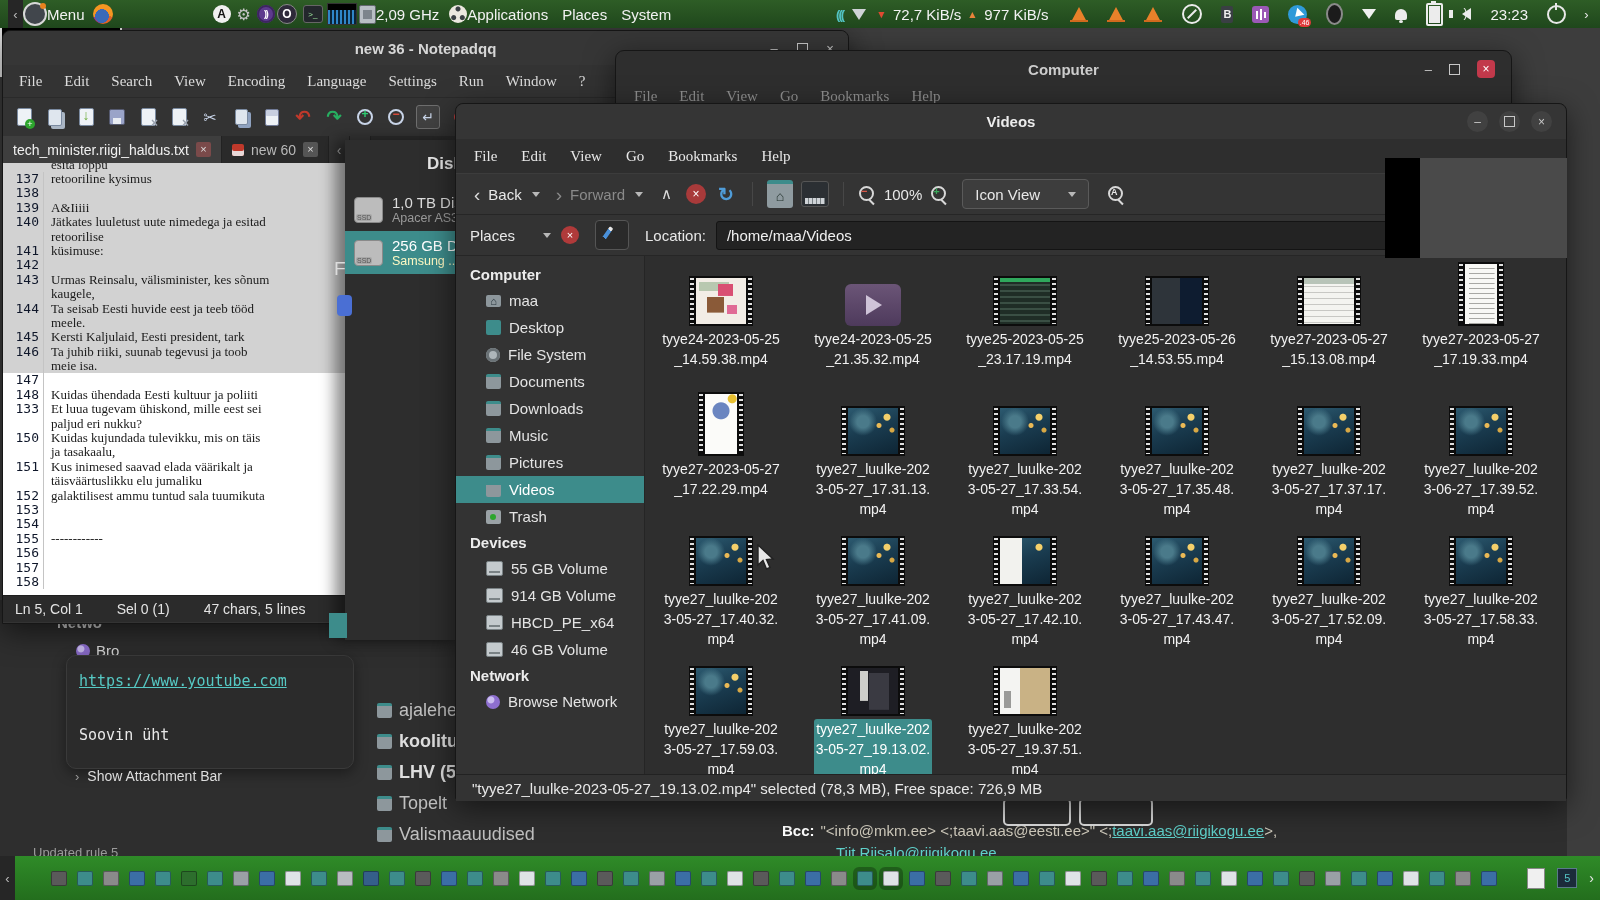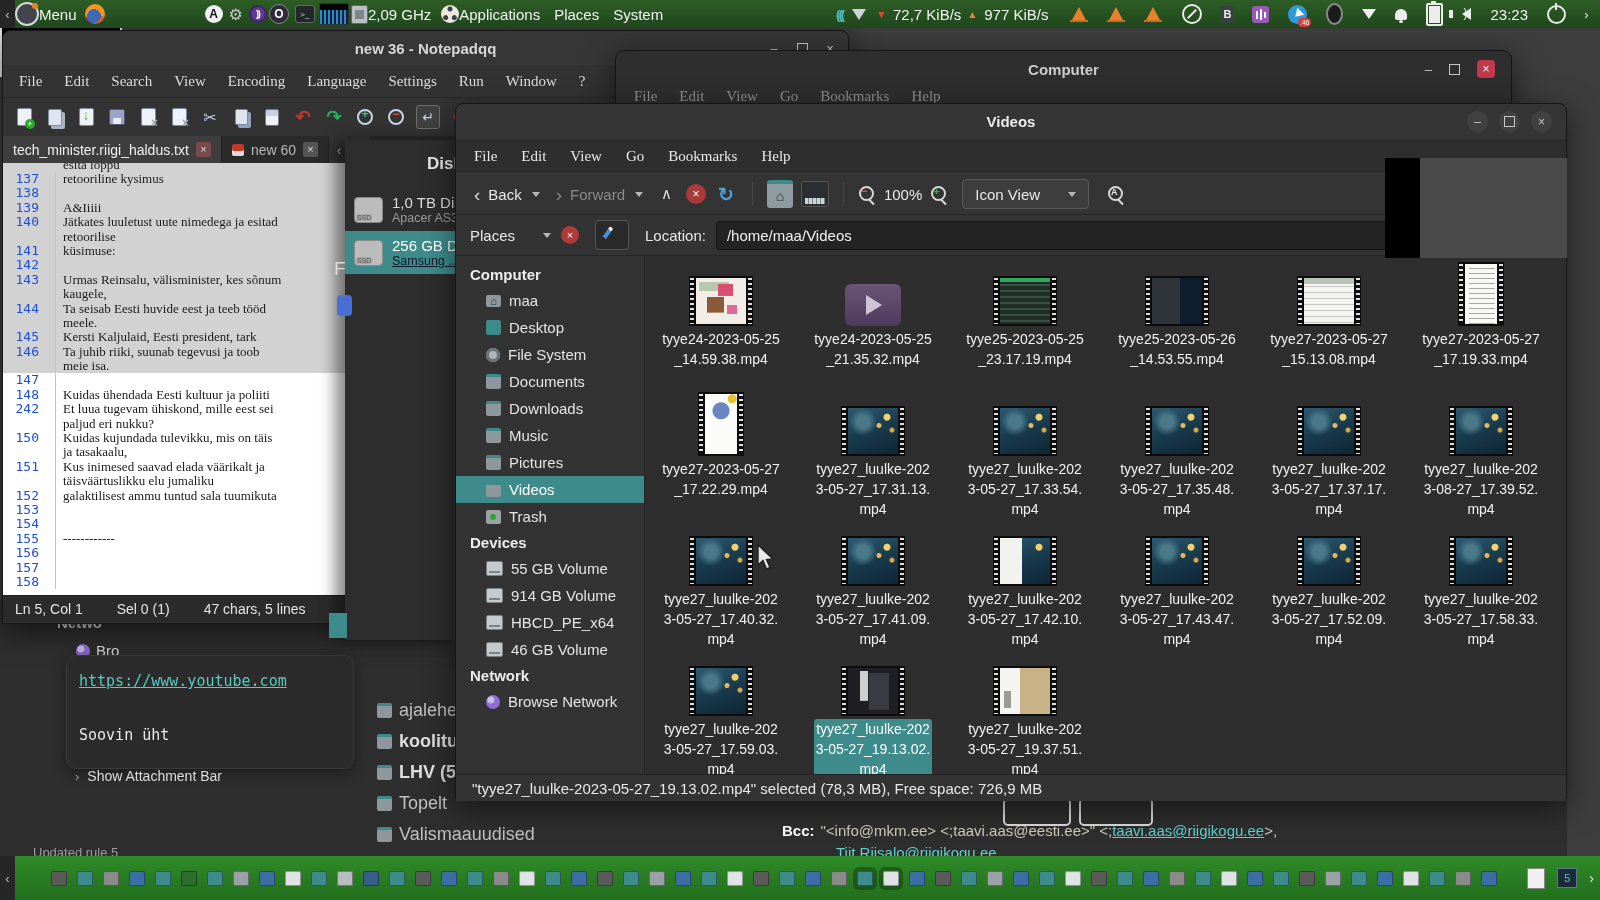--- a/index.html
+++ b/index.html
@@ -3,21 +3,21 @@
 <meta charset="utf-8">
 <style>
   html,body{margin:0;padding:0;background:#222;}
   #screen{position:relative;width:1600px;height:900px;overflow:hidden;background:#3d3d3d;
           font-family:"Liberation Sans",sans-serif;color:#ddd;}
 
   
   #top-panel{position:absolute;left:0;top:0;width:1600px;height:28px;z-index:30;
     background:linear-gradient(#2e5d26,#1f471c);display:flex;align-items:center;justify-content:space-between;}
   #panel-left,#panel-tray{display:flex;align-items:center;height:28px;}
-  #panel-left{padding-left:0;}
+  #panel-left{padding-left:8px;}
   #panel-tray{padding-right:6px;gap:5px;}
   .p-label{color:#f2f2f2;font-size:15px;white-space:nowrap;}
   .pic{position:relative;flex:none;display:flex;align-items:center;justify-content:center;}
   .pic-chevL,.pic-chevR{width:15px;height:28px;background:#262626;color:#bbb;font-size:13px;}
   .pic-chevL::before{content:"‹";} .pic-chevR{background:transparent;color:#e8e8e8;} .pic-chevR::before{content:"›";}
   .pic-logo{width:20px;height:20px;border-radius:50%;background:#41464c;border:2px solid #d8d8d8;}
   .pic-logo::after{content:"";position:absolute;right:-1px;top:-1px;width:6px;height:6px;border-radius:50%;background:#e8821e;}
   .pic-firefox{width:20px;height:20px;border-radius:50%;
     background:radial-gradient(circle at 45% 60%,#3a6ab8 0 42%,rgba(0,0,0,0) 43%),conic-gradient(#f59622 0 30%,#e0622a 30% 55%,#9a3a8a 55% 70%,#f59622 70%);}
   .pic-acircle{width:18px;height:18px;border-radius:50%;background:#f0f0f0;color:#111;font-weight:bold;font-size:12px;}
@@ -109,21 +109,21 @@
   .np-tab{display:flex;align-items:center;gap:7px;padding:0 10px;color:#b8b8b8;border-right:1px solid #222;}
   .np-tab.active{background:#3e3e3e;color:#f0f0f0;}
   .tab-close{width:15px;height:15px;background:#555;color:#ddd;border-radius:2px;font-size:11px;line-height:15px;text-align:center;}
   .np-tab.active .tab-close{background:#7a4a4a;}
   .tab-mod{width:12px;height:12px;background:#c0392b;border-radius:2px;box-shadow:inset 0 -5px 0 #e8d8d8;}
   .tab-arrow{width:20px;display:flex;align-items:center;justify-content:center;color:#aaa;background:#343434;border-right:1px solid #222;}
   #np-editor{height:432px;background:#fff;overflow:hidden;font-family:"DejaVu Sans Mono",monospace;font-size:13px;line-height:14.4px;color:#1a1a1a;}
   .ed-row{display:flex;height:14.4px;background:#fff;white-space:pre;}
   .ed-row.sel{background:#d2d2d2;}
   .ed-row.clip{height:9px;overflow:hidden;align-items:flex-end;}
-  .ed-gutter{width:36px;flex:none;text-align:right;padding-right:16px;color:#1d4ed8;border-right:1px solid #c4c4c4;}
+  .ed-gutter{width:36px;flex:none;text-align:right;padding-right:4px;color:#0f172a;border-right:1px solid #c4c4c4;}
   .ed-text{padding-left:7px;overflow:hidden;font-family:Liberation Serif, serif;}
   #np-status{height:26px;background:#2b2b2b;display:flex;align-items:center;gap:34px;padding-left:12px;font-size:14px;color:#e4e4e4;border-top:1px solid #1f1f1f;}
 
   
   #comp-win{left:615px;top:50px;width:895px;height:130px;z-index:3;background:#2e2e2e;border-radius:9px 9px 0 0;}
   #comp-title{height:37px;display:flex;align-items:center;justify-content:center;color:#cccccc;font-size:15px;font-weight:600;}
   #comp-ctrls{position:absolute;top:9px;right:16px;display:flex;gap:17px;align-items:center;}
   .comp-close{width:18px;height:18px;border-radius:4px;background:#c2394b;color:#fff;font-size:12px;}
   #comp-menubar{display:flex;gap:22px;padding-left:18px;font-size:15px;color:#8f8f8f;}
 
@@ -134,21 +134,21 @@
   #disk-win{left:345px;top:140px;width:115px;height:500px;z-index:4;background:#2d2d2d;border:none;
      box-shadow:-10px 0 14px rgba(0,0,0,.45);}
   #disk-title{position:absolute;left:82px;top:14px;font-size:17px;font-weight:bold;color:#e8e8e8;}
   #disk-list{position:absolute;left:0;top:48px;right:0;}
   .disk-row{display:flex;align-items:center;gap:9px;padding:6px 0 6px 9px;}
   .disk-row.sel{background:#3d8c8b;}
   .ssd-ic{width:27px;height:24px;background:#bcbcbc;border-radius:4px;border:1px solid #8a8a8a;position:relative;flex:none;}
   .ssd-tag{position:absolute;left:1px;bottom:1px;font-size:7px;color:#555;background:#a8a8a8;border-radius:2px;padding:0 1px;}
   .disk-size{font-size:15px;color:#dcdcdc;white-space:nowrap;}
   .disk-model{font-size:12.5px;color:#9a9a9a;white-space:nowrap;}
-  .disk-row.sel .disk-size{color:#fff;} .disk-row.sel .disk-model{color:#0f172a;text-decoration:underline;}
+  .disk-row.sel .disk-size{color:#fff;} .disk-row.sel .disk-model{color:#fef9c3;}
 
   
   #mail-win{left:0;top:600px;width:1567px;height:258px;z-index:1;background:#2e2e2e;border:none;box-shadow:none;}
   #mail-network{position:absolute;left:57px;top:14px;font-size:15px;font-weight:bold;color:#cccccc;}
   #mail-browse{position:absolute;left:76px;top:42px;display:flex;align-items:center;gap:6px;font-size:15px;color:#dcdcdc;}
   #mail-folders{position:absolute;left:377px;top:100px;display:flex;flex-direction:column;gap:10px;}
   .mf-row{display:flex;align-items:center;gap:7px;font-size:18px;color:#c0c0c0;white-space:nowrap;}
   .mf-row.bold{font-weight:bold;color:#dedede;}
   #bcc-line{position:absolute;left:782px;top:222px;font-size:15px;color:#cfcabc;white-space:nowrap;}
   #bcc-line b{color:#fff;margin-right:6px;}
@@ -373,21 +373,21 @@
         <div class="ed-row sel"><span class="ed-gutter">142</span><span class="ed-text"></span></div>
         <div class="ed-row sel"><span class="ed-gutter">143</span><span class="ed-text">Urmas Reinsalu, välisminister, kes sõnum</span></div>
         <div class="ed-row sel"><span class="ed-gutter"></span><span class="ed-text">kaugele,</span></div>
         <div class="ed-row sel"><span class="ed-gutter">144</span><span class="ed-text">Ta seisab Eesti huvide eest ja teeb tööd</span></div>
         <div class="ed-row sel"><span class="ed-gutter"></span><span class="ed-text">meele.</span></div>
         <div class="ed-row sel"><span class="ed-gutter">145</span><span class="ed-text">Kersti Kaljulaid, Eesti president, tark</span></div>
         <div class="ed-row sel"><span class="ed-gutter">146</span><span class="ed-text">Ta juhib riiki, suunab tegevusi ja toob</span></div>
         <div class="ed-row sel"><span class="ed-gutter"></span><span class="ed-text">meie isa.</span></div>
         <div class="ed-row"><span class="ed-gutter">147</span><span class="ed-text"></span></div>
         <div class="ed-row"><span class="ed-gutter">148</span><span class="ed-text">Kuidas ühendada Eesti kultuur ja poliiti</span></div>
-        <div class="ed-row"><span class="ed-gutter">242</span><span class="ed-text">Et luua tugevam ühiskond, mille eest sei</span></div>
+        <div class="ed-row"><span class="ed-gutter">133</span><span class="ed-text">Et luua tugevam ühiskond, mille eest sei</span></div>
         <div class="ed-row"><span class="ed-gutter"></span><span class="ed-text">paljud eri nukku?</span></div>
         <div class="ed-row"><span class="ed-gutter">150</span><span class="ed-text">Kuidas kujundada tulevikku, mis on täis</span></div>
         <div class="ed-row"><span class="ed-gutter"></span><span class="ed-text">ja tasakaalu,</span></div>
         <div class="ed-row"><span class="ed-gutter">151</span><span class="ed-text">Kus inimesed saavad elada väärikalt ja</span></div>
         <div class="ed-row"><span class="ed-gutter"></span><span class="ed-text">täisväärtuslikku elu jumaliku</span></div>
         <div class="ed-row"><span class="ed-gutter">152</span><span class="ed-text">galaktilisest ammu tuntud sala tuumikuta</span></div>
         <div class="ed-row"><span class="ed-gutter">153</span><span class="ed-text"></span></div>
         <div class="ed-row"><span class="ed-gutter">154</span><span class="ed-text"></span></div>
         <div class="ed-row"><span class="ed-gutter">155</span><span class="ed-text">------------</span></div>
         <div class="ed-row"><span class="ed-gutter">156</span><span class="ed-text"></span></div>
@@ -656,21 +656,21 @@
               </div>
             </div>
             <div class="fname">tyye27_luulke-2023-05-27_17.37.17.mp4</div>
           </div>
           <div class="fcell">
             <div class="fthumb">
               <div class="thumb">
                 <div class="inner i-night"></div>
               </div>
             </div>
-            <div class="fname">tyye27_luulke-2023-08-27_17.39.52.mp4</div>
+            <div class="fname">tyye27_luulke-2023-06-27_17.39.52.mp4</div>
           </div>
           <div class="fcell">
             <div class="fthumb">
               <div class="thumb">
                 <div class="inner i-night"></div>
               </div>
             </div>
             <div class="fname">tyye27_luulke-2023-05-27_17.40.32.mp4</div>
           </div>
           <div class="fcell">

